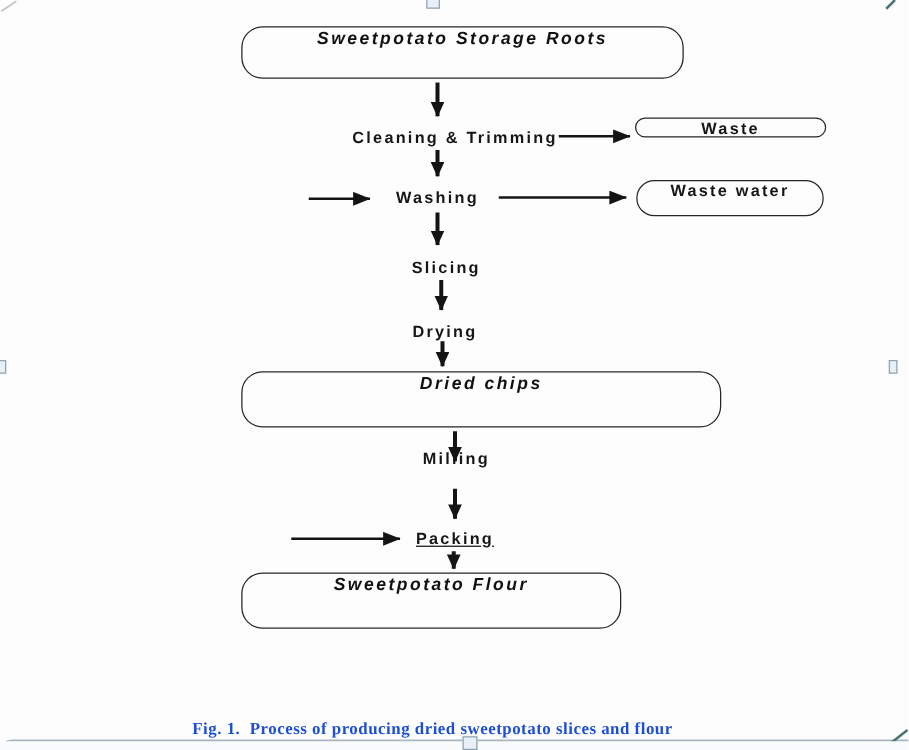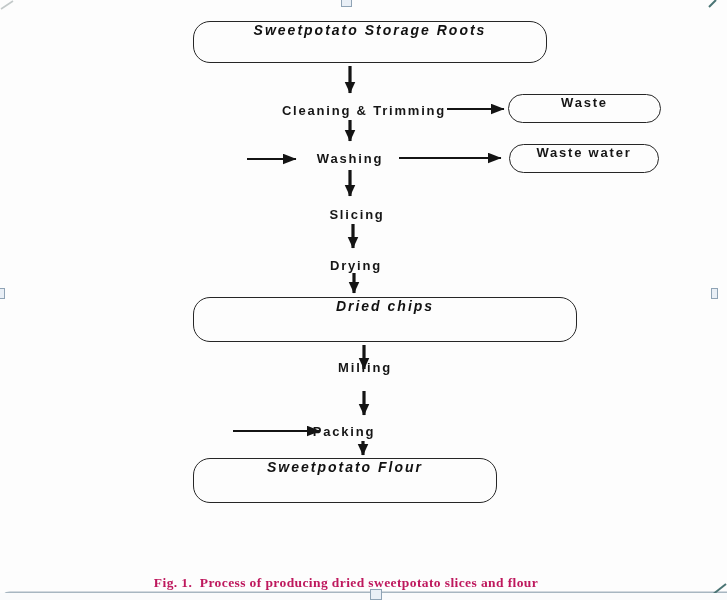--- a/index.html
+++ b/index.html
@@ -29,21 +29,21 @@
     font-weight:bold;font-size:13px;letter-spacing:1.8px;color:#161616;white-space:pre;
   }
   .process-label{
     position:absolute;transform:translate(-50%,-50%);
     font-weight:bold;font-size:13px;letter-spacing:1.8px;color:#161616;white-space:pre;
   }
   .caption{
     position:absolute;transform:translateX(-50%);
     font-family:"Liberation Serif","DejaVu Serif",serif;
     font-weight:bold;font-size:13.5px;letter-spacing:0.4px;
-    color:#be185d;white-space:pre;
+    color:#1d4ed8;white-space:pre;
   }
   .handle{
     position:absolute;box-sizing:border-box;
     background:#e9eff6;border:1px solid #8fa3b5;
   }
   .frame-layer{position:absolute;left:0;top:0;width:727px;height:600px;pointer-events:none;}
   .below-line{
     position:absolute;left:0;top:593px;width:727px;height:7px;background:#fafbfc;
   }
 </style>
@@ -74,21 +74,21 @@
     <line x1="447" y1="109" x2="504" y2="109" stroke="#141414" stroke-width="2" marker-end="url(#mh)"></line>
     <line x1="247" y1="159" x2="296" y2="159" stroke="#141414" stroke-width="2" marker-end="url(#mh)"></line>
     <line x1="399" y1="158" x2="501" y2="158" stroke="#141414" stroke-width="2" marker-end="url(#mh)"></line>
     <line x1="233" y1="431" x2="320" y2="431" stroke="#141414" stroke-width="2" marker-end="url(#mh)"></line>
   </svg>
 
   <div class="terminator term-big" style="left:193px;top:21px;width:354px;height:42px;">
     <span class="label-big">Sweetpotato Storage Roots</span>
   </div>
 
-  <div class="terminator term-small" style="left:508px;top:94px;width:153px;height:29px;">
+  <div class="terminator term-small" style="left:508px;top:94px;width:153px;height:16px;">
     <span class="label-small">Waste</span>
   </div>
 
 
   <div class="terminator term-small" style="left:509px;top:144px;width:150px;height:29px;">
     <span class="label-small">Waste water</span>
   </div>
 
   <div class="terminator term-big" style="left:193px;top:297px;width:384px;height:45px;">
     <span class="label-big">Dried chips</span>
@@ -97,21 +97,21 @@
 
   <div class="terminator term-big" style="left:193px;top:458px;width:304px;height:45px;">
     <span class="label-big">Sweetpotato Flour</span>
   </div>
 
   <div class="process-label" style="left:350px;top:110px;margin-left:14px;">Cleaning &amp; Trimming</div>
   <div class="process-label" style="left:350px;top:158px;">Washing</div>
   <div class="process-label" style="left:357px;top:214px;">Slicing</div>
   <div class="process-label" style="left:356px;top:265px;">Drying</div>
   <div class="process-label" style="left:365px;top:367px;">Milling</div>
-  <div class="process-label" style="left:344px;top:431px;">Packing</div>
+  <div class="process-label" style="left:364px;top:431px;text-decoration:underline;">Packing</div>
 
   <div class="caption" style="left:346px;top:575px;">Fig. 1.  Process of producing dried sweetpotato slices and flour</div>
 
   <svg class="frame-layer" width="727" height="600" viewBox="0 0 727 600">
     <path d="M727,592.5 L10,592.5 Q2,592.5 2,600" fill="none" stroke="#a7b6c1" stroke-width="2"></path>
     <line x1="1" y1="9" x2="13" y2="1" stroke="#c3c9c9" stroke-width="1.6"></line>
     <line x1="709" y1="7" x2="716" y2="0" stroke="#4a7474" stroke-width="2"></line>
     <line x1="712" y1="595" x2="726" y2="584" stroke="#4a7474" stroke-width="2"></line>
   </svg>
   <div class="below-line"></div>

